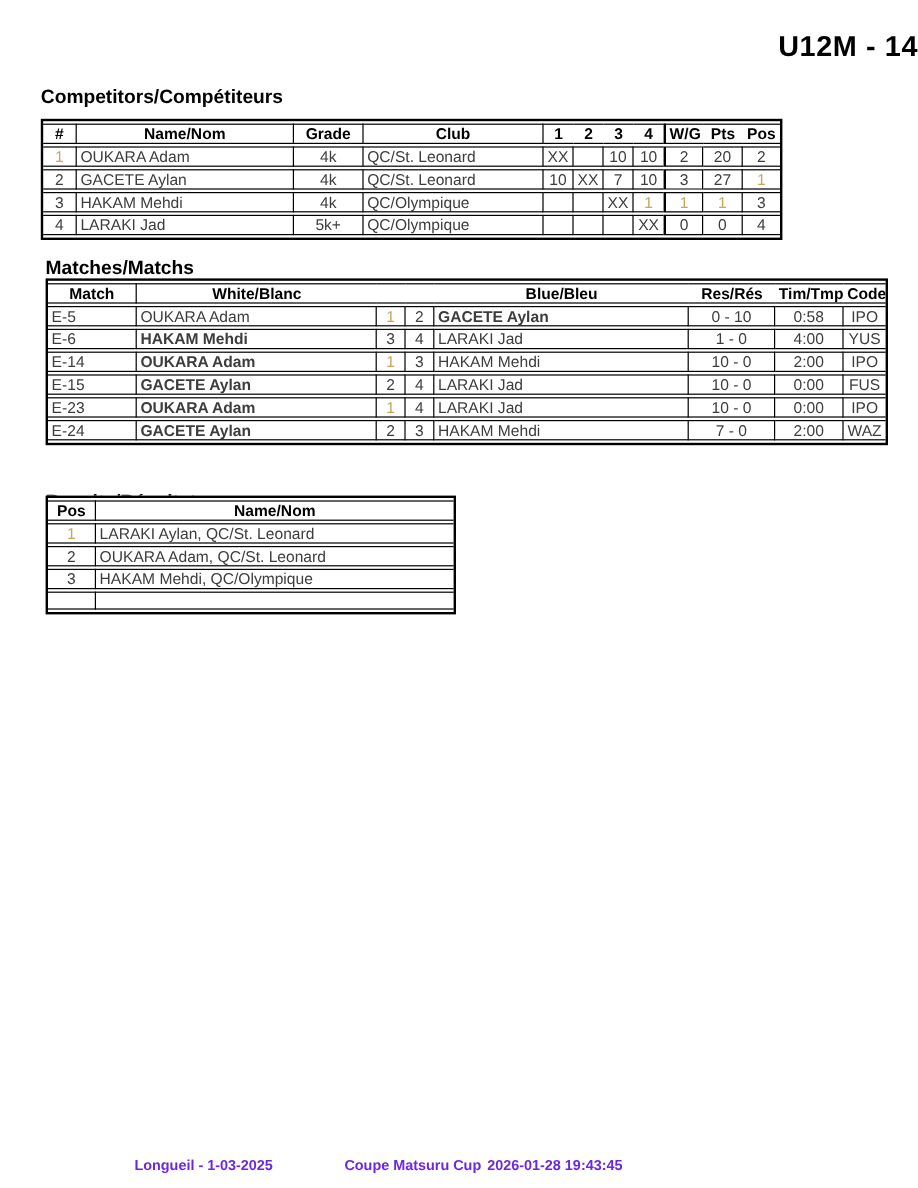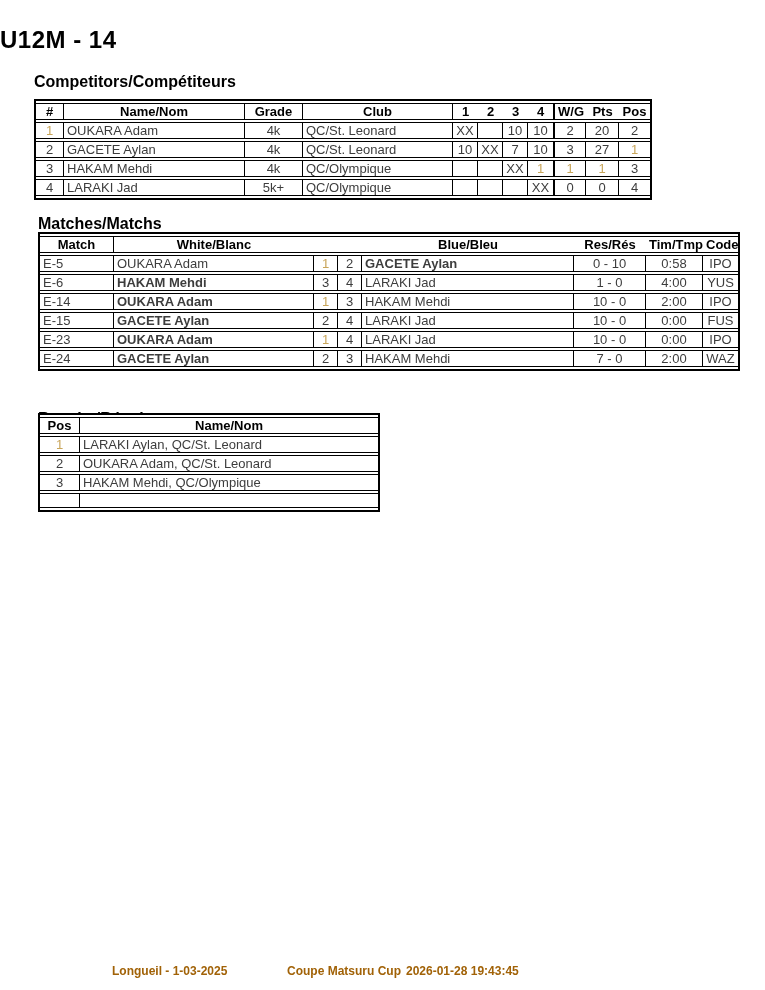--- a/index.html
+++ b/index.html
@@ -12,21 +12,21 @@
     position: relative;
     width: 765px;
     height: 990px;
     background: #ffffff;
     font-family: "Liberation Sans", sans-serif;
     overflow: hidden;
   }
   .title {
     position: absolute;
     top: 26px; left: 0; width: 765px;
-    text-align: left;
+    text-align: right;
     font-size: 24px; font-weight: bold; color: #000;
     letter-spacing: 0.5px;
   }
   .sec-heading {
     position: absolute;
     font-size: 16px; font-weight: bold; color: #000;
     text-align: left; white-space: nowrap;
   }
   #competitors-heading { top: 73px; left: 34px; width: 555px; }
   #matches-heading     { top: 215px; left: 38px; width: 702px; }
@@ -63,21 +63,21 @@
   .cL { text-align: left; padding-left: 6px; }
   .cC { text-align: center; }
   .bR0 { border-right: none !important; }
   .thickL { border-left: 2px solid var(--line) !important; margin-top: 36px; }
   .gold { color: var(--gold) !important; }
   .winner { font-weight: bold; color: #000; }
 
   .footer-text {
     position: absolute;
     top: 964px;
-    font-size: 12px; font-weight: bold; color: #a16207;
+    font-size: 12px; font-weight: bold; color: #6d28d9;
     white-space: nowrap;
   }
   #footer-location { left: 112px; }
   #footer-event    { left: 287px; }
   #footer-time     { left: 406px; }
 </style>
 </head>
 <body>
 
 <div id="page">

